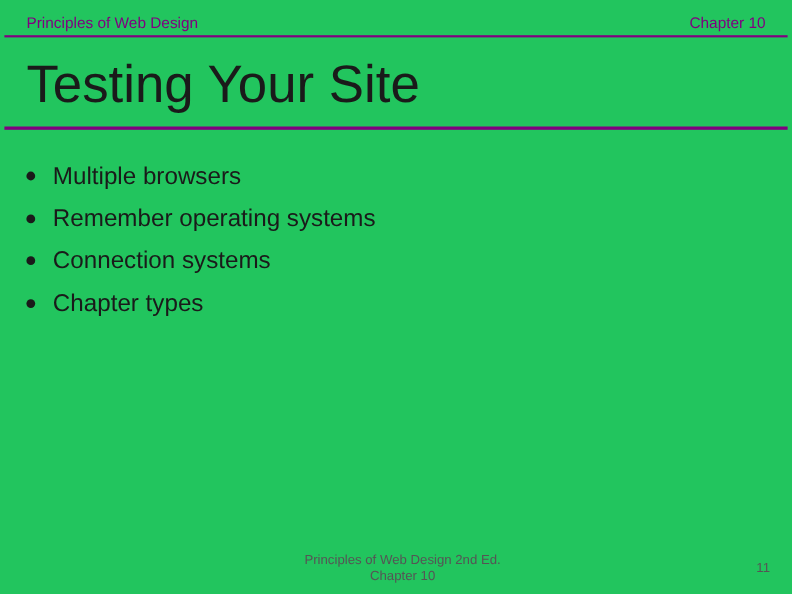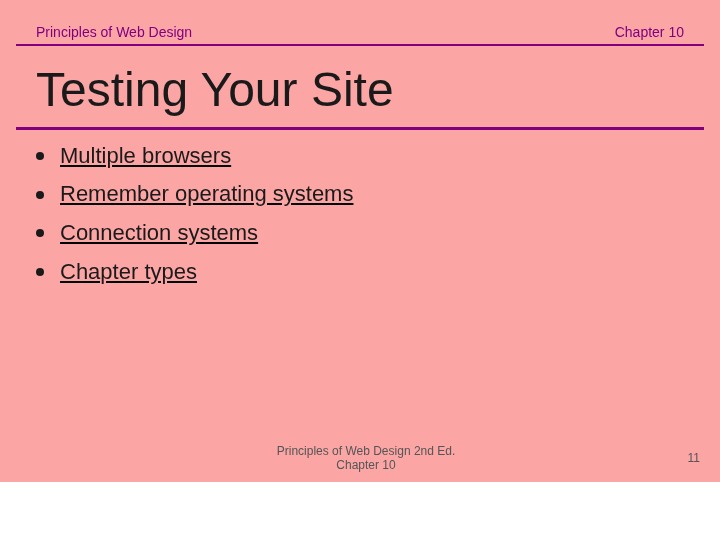--- a/index.html
+++ b/index.html
@@ -12,24 +12,24 @@
       width: 720px;
       height: 540px;
       background: #ffffff;
       font-family: Arial, sans-serif;
       position: relative;
       overflow: hidden;
     }
 
     .slide-container {
       width: 720px;
-      height: 482px;
-      background: #fca5a5;
+      height: 540px;
+      background: #22c55e;
       position: relative;
-      padding: 16px;
+      padding: 4px;
     }
 
     .header {
       display: flex;
       justify-content: space-between;
       align-items: flex-start;
       padding: 8px 20px 0 20px;
       border-bottom: 2px solid #800080;
       padding-bottom: 4px;
     }
@@ -42,21 +42,21 @@
 
     .header-right {
       color: #800080;
       font-size: 14px;
       font-weight: normal;
     }
 
     .title-section {
       padding: 18px 20px 10px 20px;
       border-bottom: 3px solid #800080;
-      margin-bottom: 12px;
+      margin-bottom: 28px;
     }
 
     .slide-title {
       font-size: 48px;
       color: #1a1a1a;
       font-weight: normal;
       font-family: Arial, sans-serif;
       line-height: 1.1;
     }
 
@@ -68,21 +68,20 @@
       font-size: 20px;
       color: #1a1a1a;
       margin-bottom: 20px;
       line-height: 1.4;
     }
 
     .bullet-list {
       list-style: none;
       padding: 0;
       margin: 0;
-      text-decoration: underline;
     }
 
     .bullet-list li {
       font-size: 22px;
       color: #1a1a1a;
       margin-bottom: 10px;
       display: flex;
       align-items: center;
       line-height: 1.3;
     }

